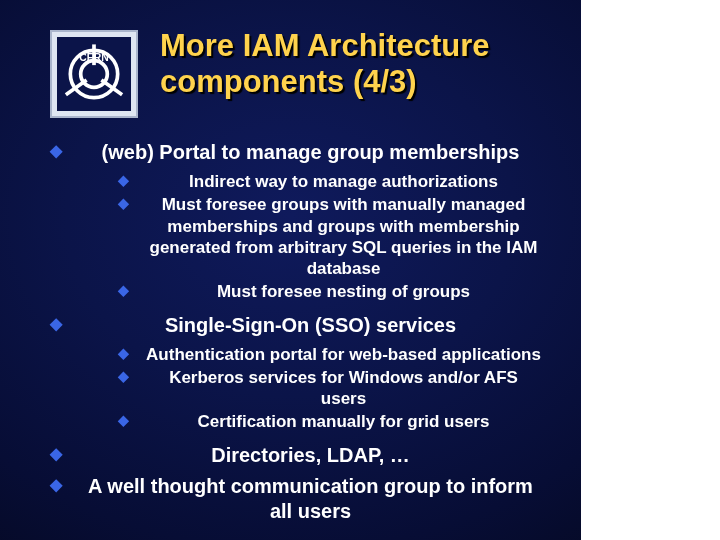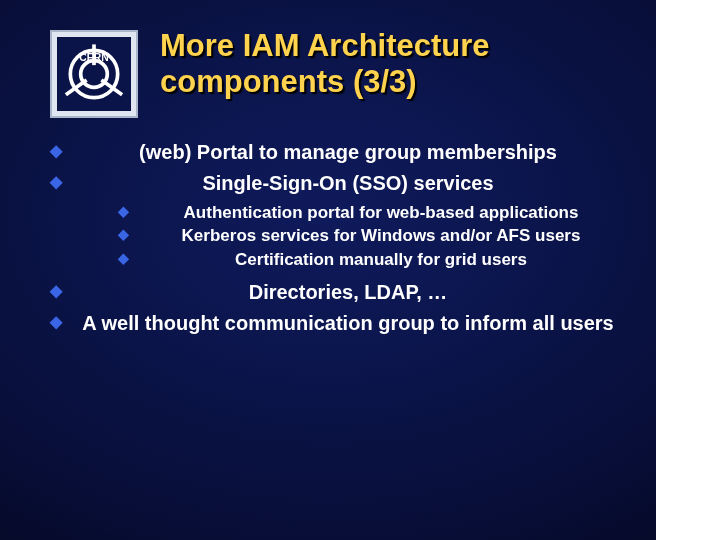--- a/index.html
+++ b/index.html
@@ -4,21 +4,21 @@
 <style>
   html, body {
     margin: 0;
     padding: 0;
     width: 720px;
     height: 540px;
     overflow: hidden;
     font-family: Arial, Helvetica, sans-serif;
   }
   .slide {
-    width: 656px;
+    width: 581px;
     height: 540px;
     background: radial-gradient(ellipse 110% 95% at 50% 40%, #0f1a5c 0%, #0b1449 35%, #070d35 65%, #030617 100%);
     position: relative;
     box-sizing: border-box;
     padding: 28px 40px 30px 50px;
   }
   .header {
     display: flex;
     align-items: flex-start;
     gap: 22px;
@@ -105,28 +105,33 @@
         <circle cx="50" cy="50" r="32" fill="none" stroke="#fff" stroke-width="5"></circle>
         <circle cx="50" cy="50" r="18" fill="none" stroke="#fff" stroke-width="5"></circle>
         <line x1="50" y1="10" x2="50" y2="38" stroke="#fff" stroke-width="5"></line>
         <line x1="12" y1="78" x2="40" y2="58" stroke="#fff" stroke-width="5"></line>
         <line x1="88" y1="78" x2="60" y2="58" stroke="#fff" stroke-width="5"></line>
         <text x="50" y="33" font-family="Arial" font-size="14" font-weight="bold" fill="#fff" text-anchor="middle">CERN</text>
       </svg>
     </div>
     <h1 class="title">
       <span>More IAM Architecture</span><br>
-      <span>components (3/3)</span>
+      <span>components (4/3)</span>
     </h1>
   </div>
 
   <div class="body">
     <ul class="lvl1">
       <li>
         <span>(web) Portal to manage group memberships</span>
+        <ul class="lvl2">
+          <li>Indirect way to manage authorizations</li>
+          <li>Must foresee groups with manually managed memberships and groups with membership generated from arbitrary SQL queries in the IAM database</li>
+          <li>Must foresee nesting of groups</li>
+        </ul>
       </li>
       <li>
         <span>Single-Sign-On (SSO) services</span>
         <ul class="lvl2">
           <li>Authentication portal for web-based applications</li>
           <li>Kerberos services for Windows and/or AFS users</li>
           <li>Certification manually for grid users</li>
         </ul>
       </li>
       <li>

